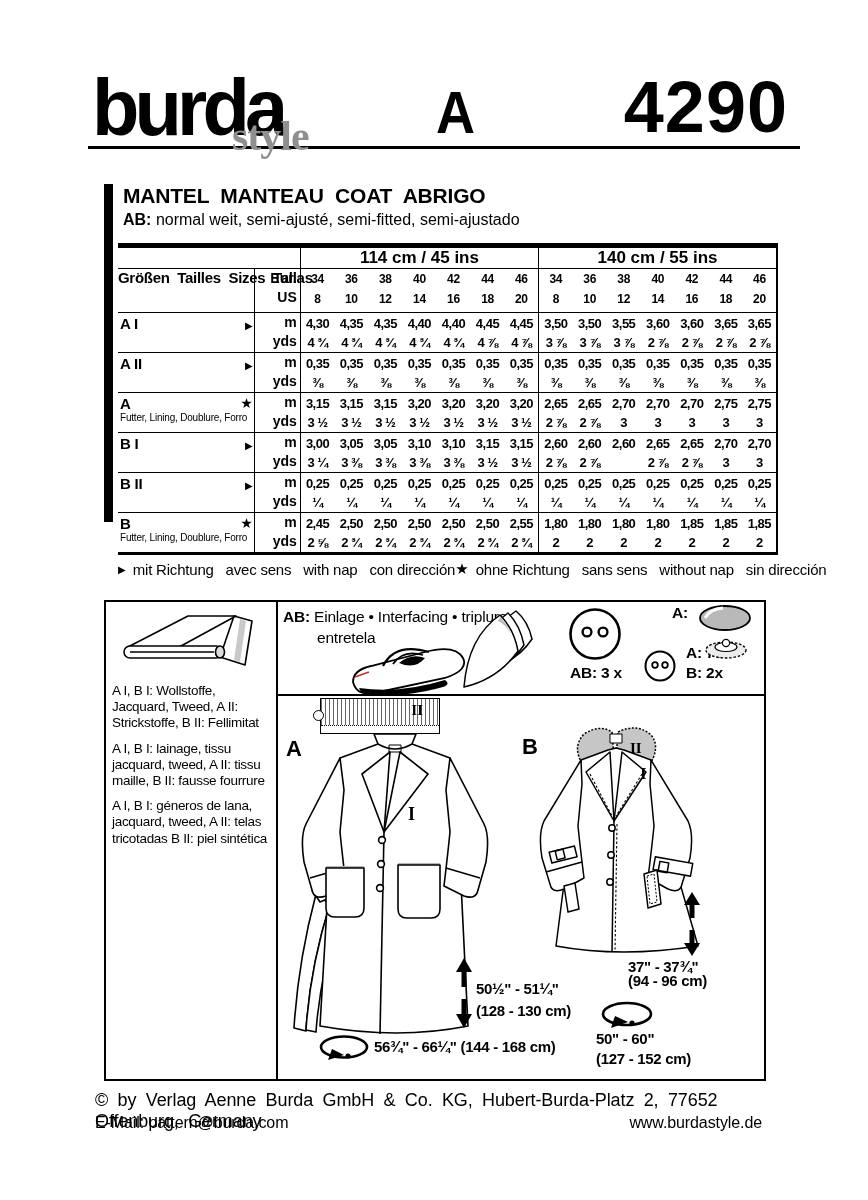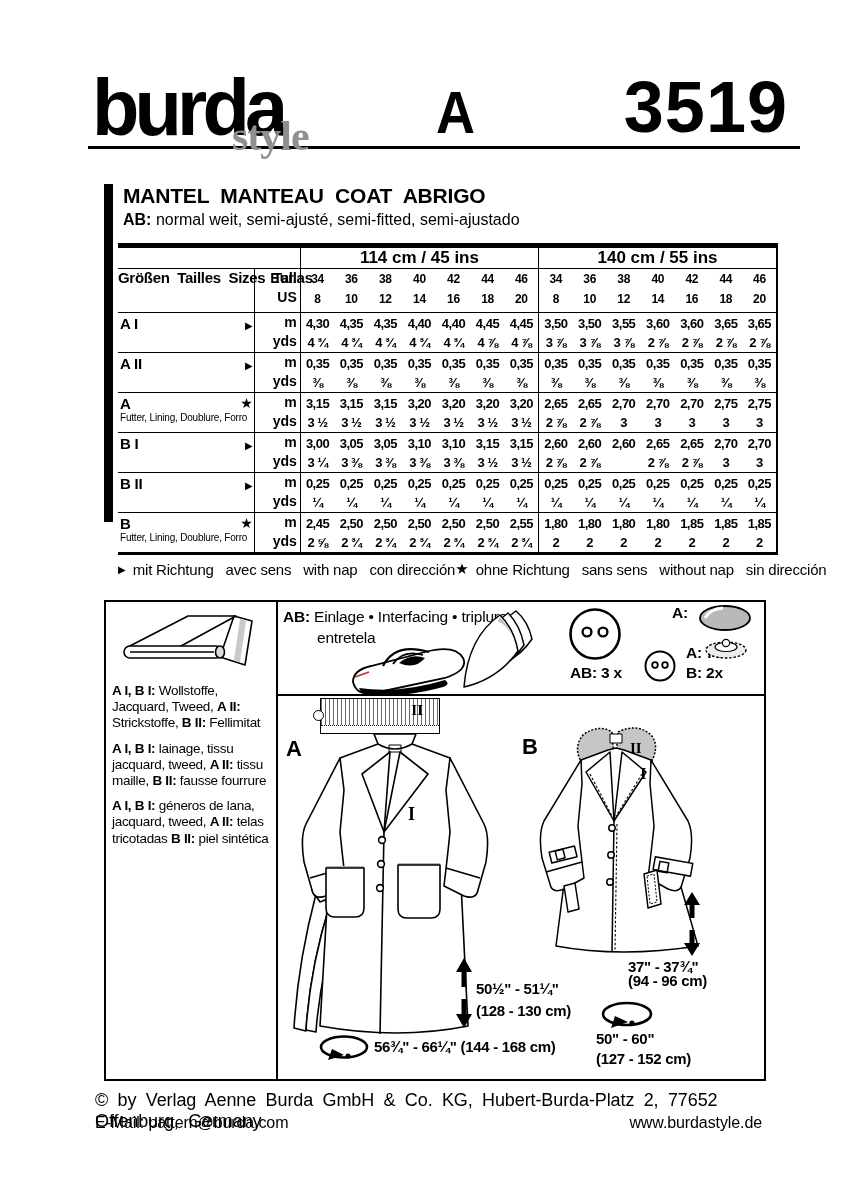--- a/index.html
+++ b/index.html
@@ -53,21 +53,21 @@
   .leg-arr{font-size:10px;}
   .leg-star{font-size:15px;}
   .leg-text{white-space:pre;letter-spacing:-0.2px;}
 
   
   .panel{left:104px;top:600px;width:662px;height:481px;border:2.5px solid #000;box-sizing:border-box;}
   .mat-col{position:absolute;left:0;top:0;width:172px;height:100%;border-right:2px solid #000;
            box-sizing:border-box;padding:4px 6px;}
   .bolt-wrap{margin:2px 0 4px 4px;}
   .mat-p{margin:9px 0 0;font-size:13.5px;line-height:1.2;letter-spacing:-0.3px;}
-  .bseg{font-weight:bold;}
+  .bseg{font-weight:normal;}
 
   .iface-band{position:absolute;left:172px;top:0;right:0;height:94px;border-bottom:2.5px solid #000;box-sizing:border-box;}
   .iface-text{position:absolute;left:5px;top:5px;width:236px;font-size:15.5px;line-height:1.35;
               padding-left:34px;text-indent:-34px;letter-spacing:-0.2px;}
   .band-item-label{font-size:15.5px;font-weight:bold;letter-spacing:-0.2px;}
 
   .coats{position:absolute;left:172px;top:94px;right:0;bottom:0;}
   .view-label{font-size:22px;font-weight:bold;}
   .piece-label{font-family:"Liberation Serif","DejaVu Serif",serif;font-weight:bold;}
   .meas{font-size:15px;font-weight:bold;letter-spacing:-0.3px;white-space:pre;}
@@ -84,21 +84,21 @@
 </style>
 </head>
 <body>
 
 <div class="page">
 
   <div class="abs brand">burda</div>
   <div class="abs brand-sub">style</div>
   <div class="abs logo-rule"></div>
   <div class="abs view-letter">A</div>
-  <div class="abs pattern-number">3519</div>
+  <div class="abs pattern-number">4290</div>
 
   <div class="abs title-bar"></div>
   <div class="abs title-main">MANTEL  MANTEAU  COAT  ABRIGO</div>
   <div class="abs title-sub"><span class="b">AB:</span><span> normal weit, semi-ajusté, semi-fitted, semi-ajustado</span></div>
 
   <table class="abs" id="yardage">
     <colgroup id="ycols">
         <col style="width: 136px;">
         <col style="width: 46px;">
         <col style="width: 34px;">

